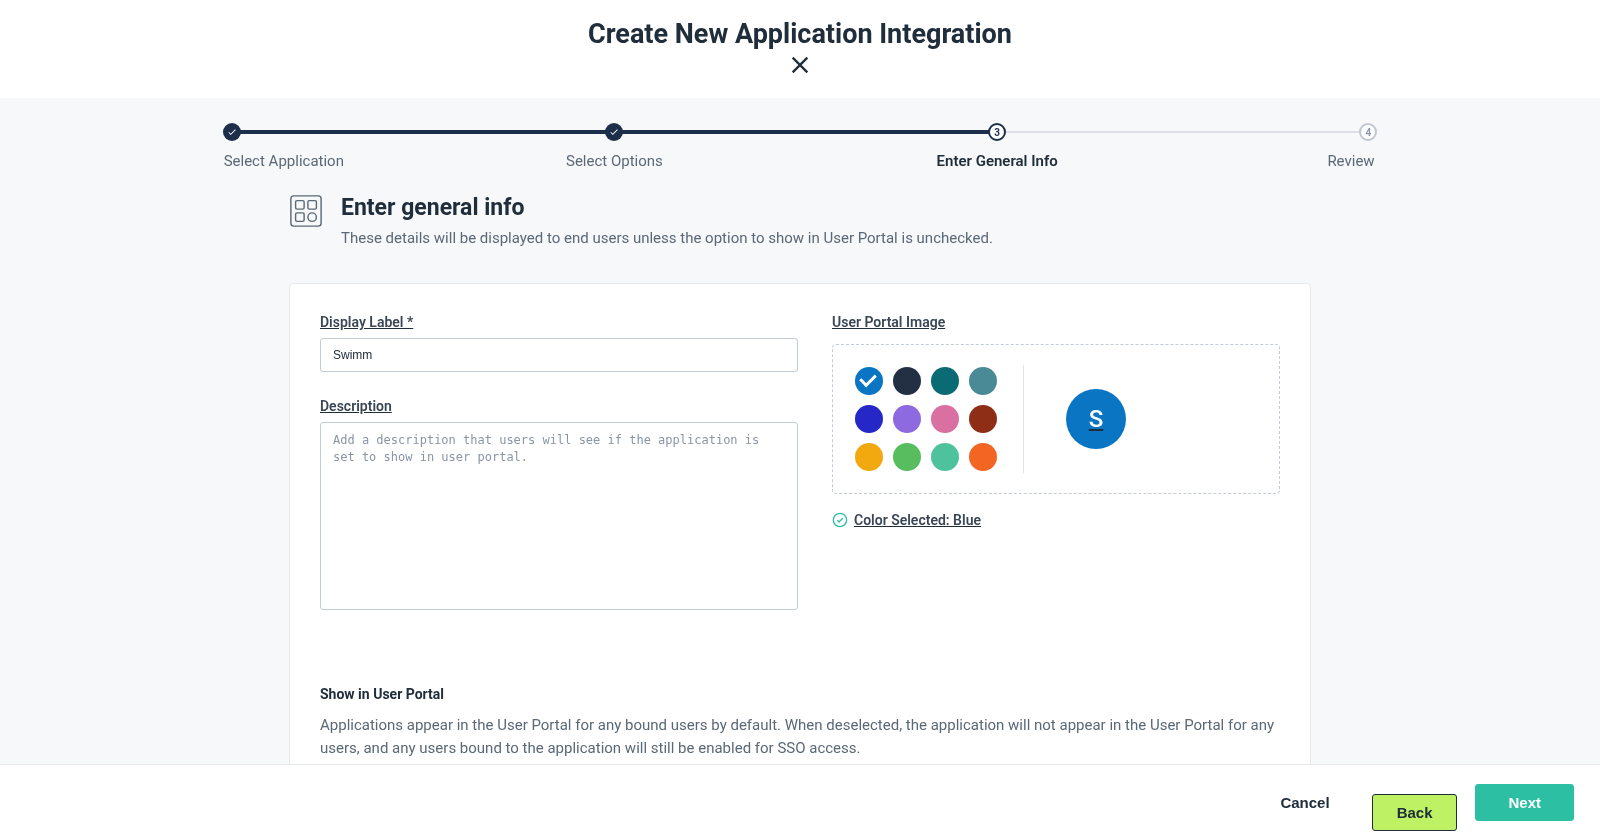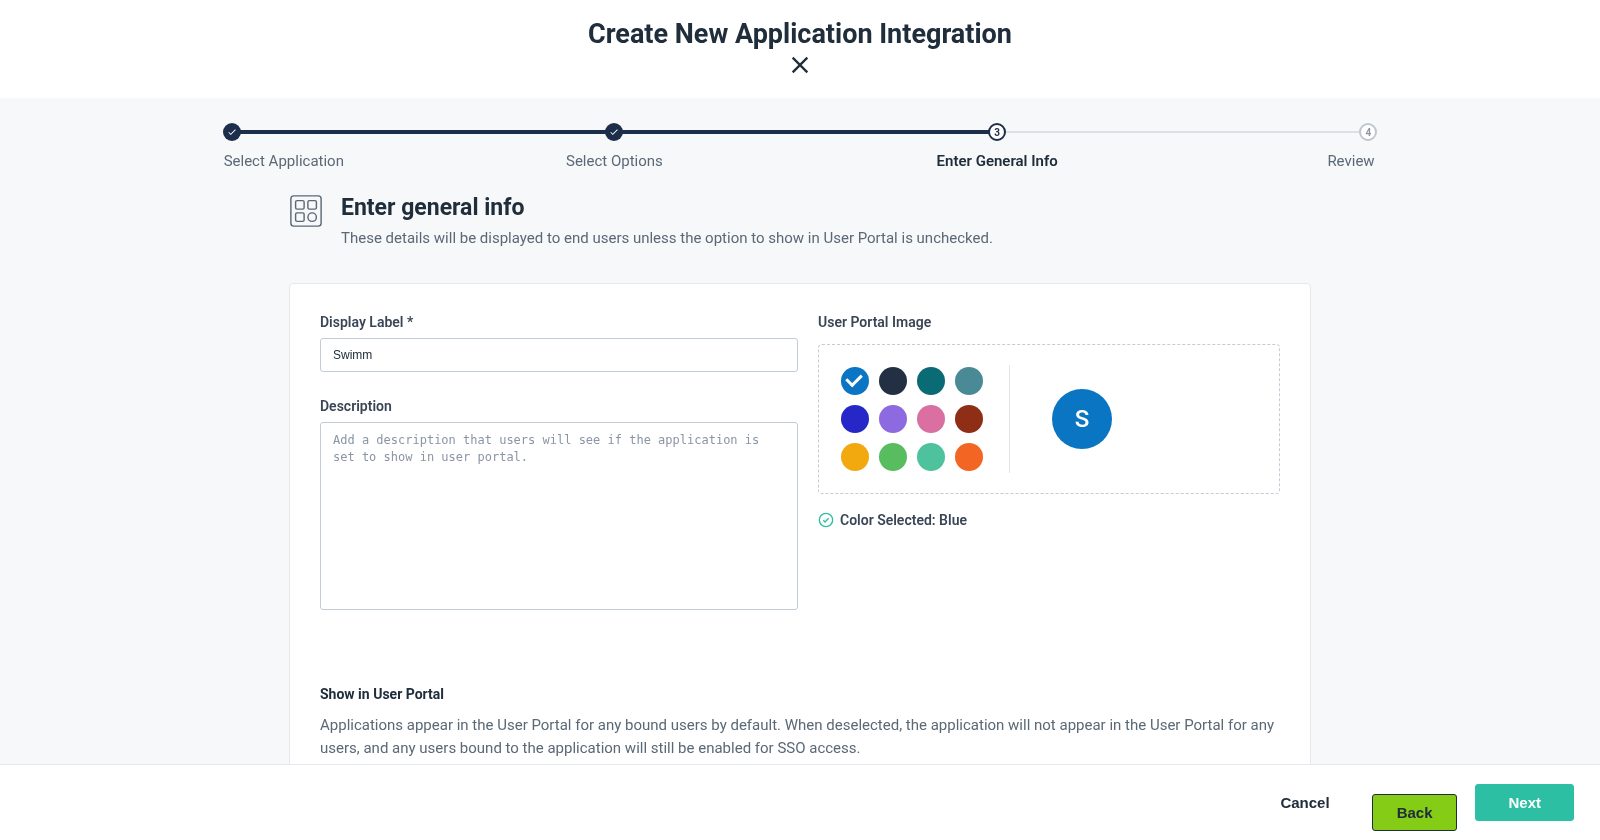--- a/index.html
+++ b/index.html
@@ -25,21 +25,21 @@
     .step-label { position: absolute; font-size: 15px; transform: translateX(-50%); color: #5b6876; }
     .step-label.active { color: #202d3b; font-weight: 600; }
     
     .section-title-row { width: 1022px; margin: 14px auto 0; display: flex; gap: 18px; align-items: flex-start; }
     .section-icon svg { width: 34px; height: 34px; stroke: #5b6876; fill: none; stroke-width: 1.5; }
     .section-title-text h2 { font-size: 23px; font-weight: 700; color: #202d3b; }
     .section-title-text p { font-size: 15px; color: #5b6876; margin-top: 8px; }
     
     .card { width: 1022px; margin: 36px auto 0; background: #fff; border: 1px solid #e5e9ee; border-radius: 4px; padding: 30px 30px 26px; }
     
-    .form-row { display: flex; gap: 20px; }
+    .form-row { display: flex; gap: 34px; text-decoration: underline; }
     .form-col-left { width: 478px; }
     .form-col-right { flex: 1; }
     
     .field-label { font-size: 14px; font-weight: 600; color: #3a4655; margin-bottom: 8px; display: block; }
     .text-input { width: 100%; border: 1px solid #c3cbd5; border-radius: 3px; padding: 9px 12px; font-size: 12px; color: #202d3b; }
     textarea.text-input { height: 188px; resize: none; line-height: 1.4; }
     textarea.text-input::placeholder { color: #8b95a5; }
     
     .radio-group { margin-top: 8px; }
     .radio-row { display: flex; align-items: center; gap: 10px; margin-bottom: 12px; cursor: pointer; }
@@ -58,21 +58,21 @@
     .color-selected-row { display: flex; align-items: center; gap: 6px; margin-top: 18px; font-size: 14px; font-weight: 600; color: #3a4655; }
     .color-selected-row svg { width: 16px; height: 16px; stroke: #2cbfa3; fill: none; stroke-width: 2; }
     
     .show-section { margin-top: 72px; }
     .show-section h3 { font-size: 14px; font-weight: 700; color: #202d3b; margin-bottom: 12px; }
     .show-section p { font-size: 15px; color: #5b6876; line-height: 1.5; }
     
     .footer { position: absolute; bottom: 0; left: 0; right: 0; height: 76px; background: #fff; border-top: 1px solid #e5e9ee; display: flex; align-items: center; justify-content: flex-end; gap: 18px; padding: 0 26px; }
     .btn { font-size: 15px; font-weight: 600; border-radius: 3px; cursor: pointer; padding: 9px 24px; }
     .btn-cancel { background: transparent; border: none; color: #202d3b; }
-    .btn-back { background: #84cc16; border: 1.5px solid #202d3b; color: #202d3b; margin-top: 20px; }
+    .btn-back { background: #bef264; border: 1.5px solid #202d3b; color: #202d3b; margin-top: 20px; }
     .btn-next { background: #2cbfa3; border: 1px solid #2cbfa3; color: #fff; padding: 9px 32px; }
   </style>
 </head>
 <body>
 
 <div class="header">
   <h1>Create New Application Integration</h1>
   <div class="close-icon">
     <svg viewBox="0 0 24 24" fill="none">
         <path d="M4 4 L20 20 M20 4 L4 20"></path>

